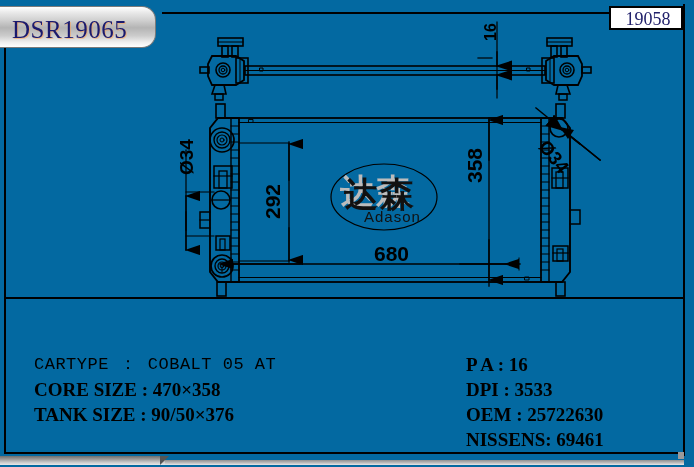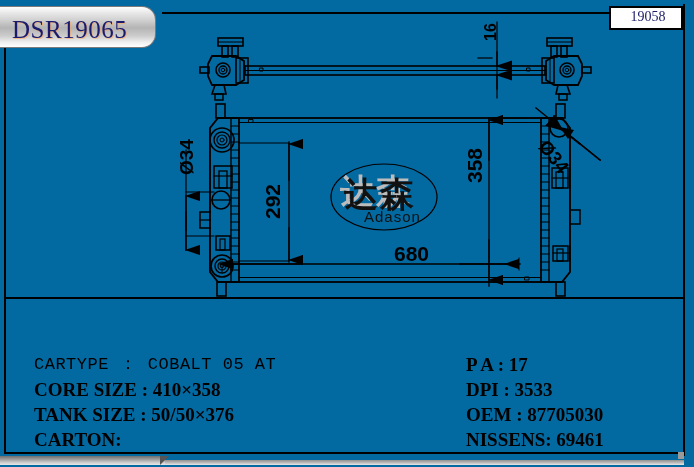--- a/index.html
+++ b/index.html
@@ -99,21 +99,21 @@
     border: 2px solid #000;
     box-sizing: border-box;
     background: #fff;
   }
   .code-box-label {
     position: absolute;
     left: 0; top: 1px;
     width: 74px;
     text-align: center;
     font-family: "Liberation Serif", serif;
-    font-size: 14px;
+    font-size: 18px;
     color: #21216b;
   }
   
   .divider {
     position: absolute;
     left: 4px; top: 297px;
     width: 679px; height: 2px;
     background: #000;
   }
   svg.draw {
@@ -141,21 +141,21 @@
     letter-spacing: 0.5px;
   }
   
   .dim {
     position: absolute;
     font-family: "Liberation Sans", sans-serif;
     font-weight: bold;
     color: #000;
     white-space: nowrap;
   }
-  .dim-680 { left: 394px; top: 242px; font-size: 21px; }
+  .dim-680 { left: 374px; top: 242px; font-size: 21px; }
   .dim-358 { left: 463px; top: 183px; font-size: 21px;
              transform: rotate(-90deg); transform-origin: left top; }
   .dim-292 { left: 261px; top: 219px; font-size: 21px;
              transform: rotate(-90deg); transform-origin: left top; }
   .dim-16  { left: 482px; top: 41px; font-size: 16px;
              transform: rotate(-90deg); transform-origin: left top; }
   .dim-d34-left { left: 176px; top: 175px; font-size: 19px;
              transform: rotate(-90deg); transform-origin: left top; }
   .dim-d34-right { left: 551px; top: 136px; font-size: 19px;
              transform: rotate(52deg); transform-origin: left top; }
@@ -442,29 +442,28 @@
 
   <span class="dim dim-680">680</span>
   <span class="dim dim-358">358</span>
   <span class="dim dim-292">292</span>
   <span class="dim dim-16">16</span>
   <span class="dim dim-d34-left">Ø34</span>
   <span class="dim dim-d34-right">Ø34</span>
 
   <div class="spec-block spec-left">
     <div class="spec-line mono">CARTYPE ： COBALT 05 AT</div>
-    <div class="spec-line">CORE SIZE : 410×358</div>
-    <div class="spec-line">TANK SIZE : 50/50×376</div>
-    <div class="spec-line">CARTON:</div>
+    <div class="spec-line">CORE SIZE : 470×358</div>
+    <div class="spec-line">TANK SIZE : 90/50×376</div>
   </div>
 
   <div class="spec-block spec-right">
-    <div class="spec-line">P A : 17</div>
+    <div class="spec-line">P A : 16</div>
     <div class="spec-line">DPI : 3533</div>
-    <div class="spec-line">OEM : 87705030</div>
+    <div class="spec-line">OEM : 25722630</div>
     <div class="spec-line">NISSENS: 69461</div>
   </div>
 
   <div class="bottom-strip"></div>
   <div class="bottom-notch"></div>
   <div class="bottom-strip2"></div>
   <div class="scroll-nub"></div>
 
 </div>
 

